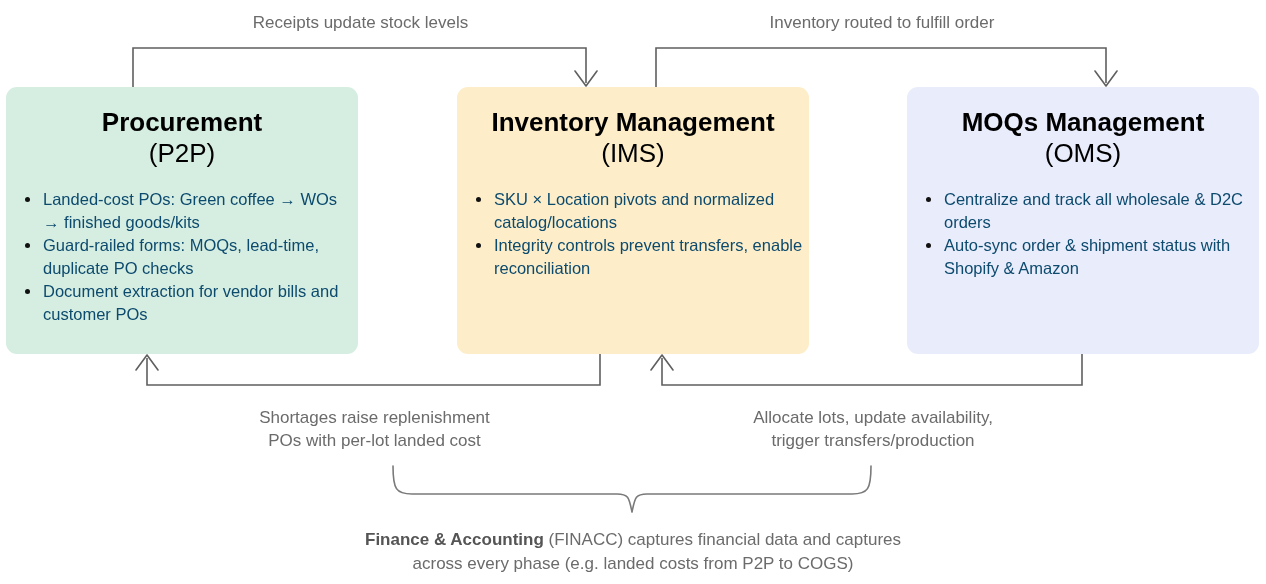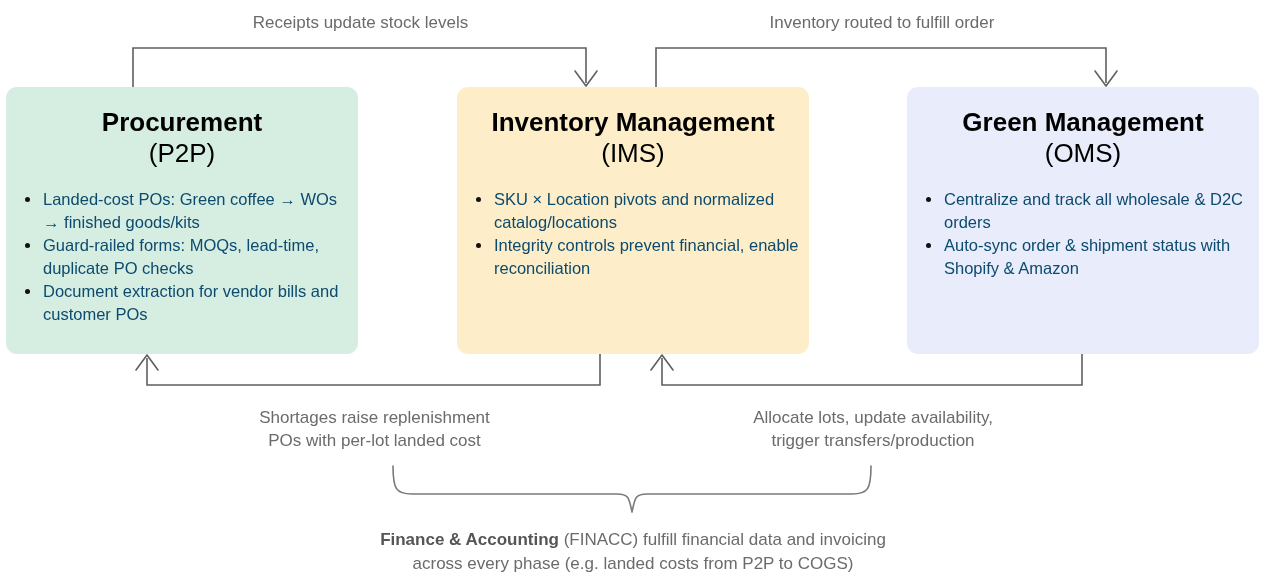--- a/index.html
+++ b/index.html
@@ -172,31 +172,31 @@
     </ul>
   </div>
 
   <div class="node" id="node-ims" style="background: rgb(253, 238, 201);">
     <div class="node-title">
       <span class="nm">Inventory Management</span>
       <span class="ac">(IMS)</span>
     </div>
     <ul class="node-list">
       <li>SKU × Location pivots and normalized catalog/locations</li>
-      <li>Integrity controls prevent financial, enable reconciliation</li>
+      <li>Integrity controls prevent transfers, enable reconciliation</li>
     </ul>
   </div>
 
   <div class="node" id="node-oms" style="background: rgb(233, 236, 251);">
     <div class="node-title">
-      <span class="nm">Green Management</span>
+      <span class="nm">MOQs Management</span>
       <span class="ac">(OMS)</span>
     </div>
     <ul class="node-list">
       <li>Centralize and track all wholesale &amp; D2C orders</li>
       <li>Auto-sync order &amp; shipment status with Shopify &amp; Amazon</li>
     </ul>
   </div>
 
-  <div id="caption"><span class="bold">Finance &amp; Accounting</span><span> (FINACC) fulfill financial data and invoicing
+  <div id="caption"><span class="bold">Finance &amp; Accounting</span><span> (FINACC) captures financial data and captures
 across every phase (e.g. landed costs from P2P to COGS)</span></div>
 
 </div>
 
 </body></html>

